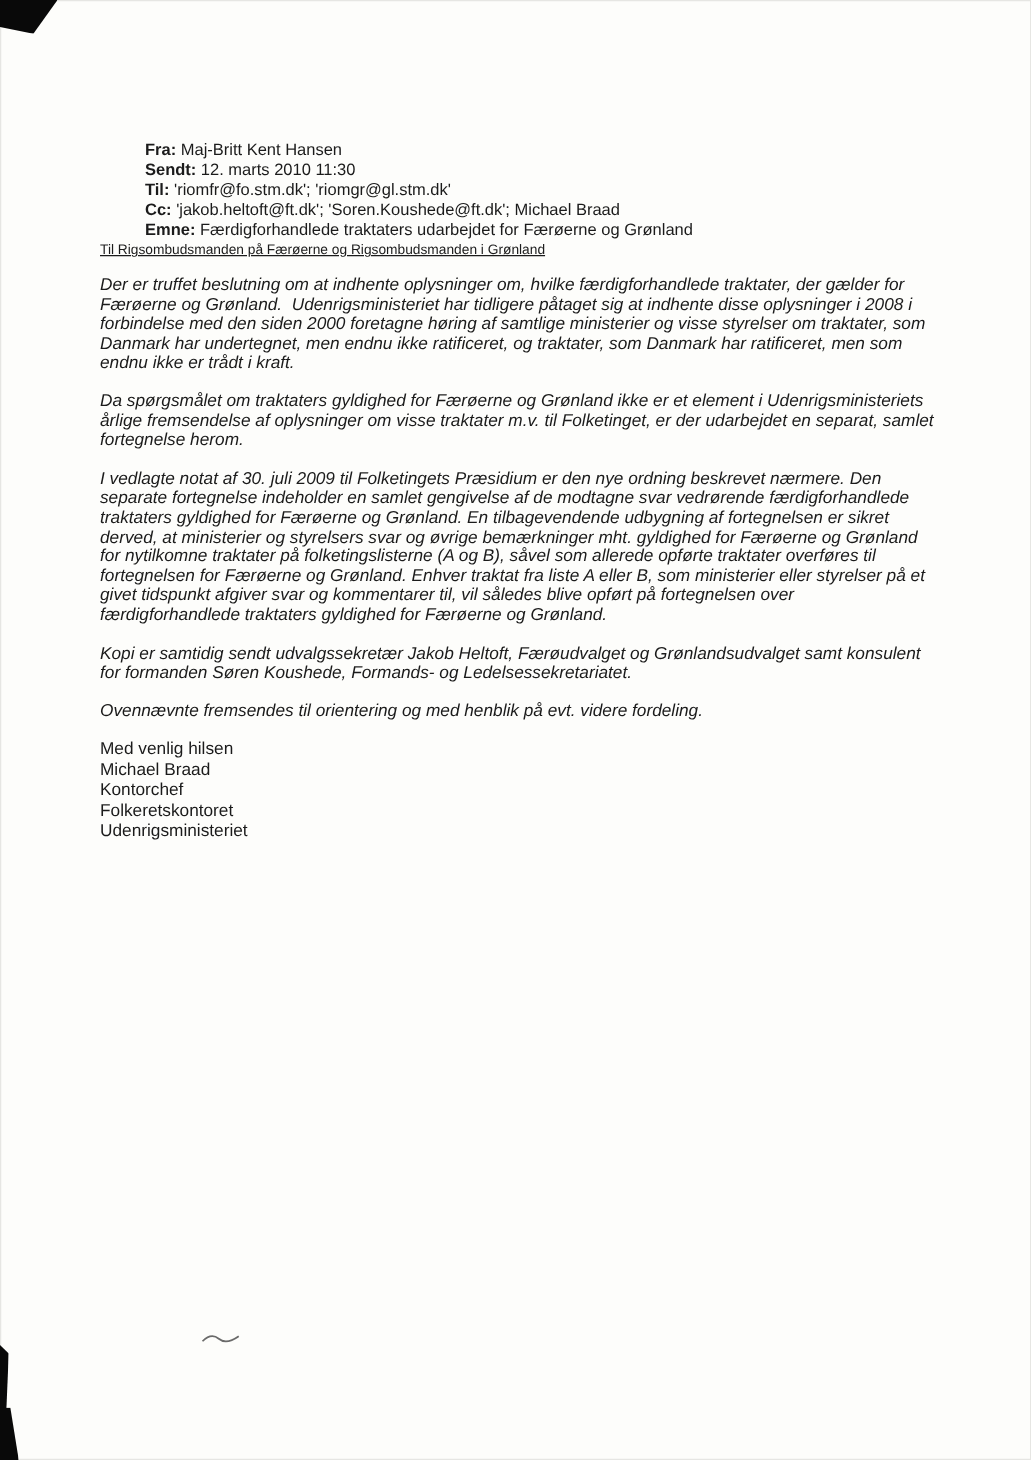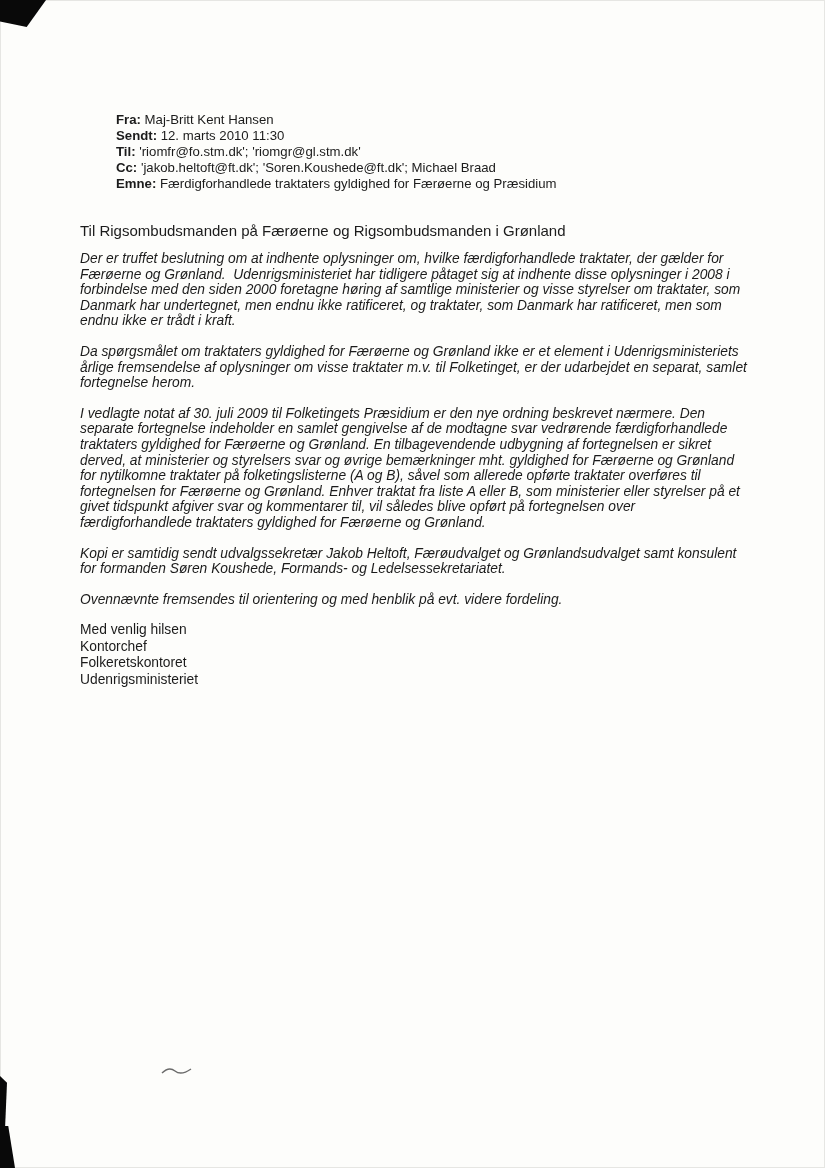--- a/index.html
+++ b/index.html
@@ -15,22 +15,22 @@
   }
   .content{
     position:absolute;
     left:80px;top:112px;
     width:670px;
   }
   .email-header{font-size:13.2px;line-height:16px;}
   .hrow{white-space:pre-wrap;padding-left:36px;}
   .hl{font-weight:bold;}
   .heading{
-    margin-top:31px;
-    font-size:15px;
+    font-size:11px;
+    text-decoration:underline;
     line-height:16px;
   }
   .body-text p{
     margin:0 0 15px 0;
     font-size:13.8px;
     line-height:15.6px;
     white-space:pre-wrap;
   }
   .body-text{margin-top:12px;font-style:italic;}
   .signature{font-size:13.8px;line-height:16.5px;margin-top:0;}
@@ -62,34 +62,35 @@
     <path d="M2 11 Q 9 4, 15 9 T 31 7" fill="none" stroke="#6a6a6a" stroke-width="1.4"></path>
   </svg>
 
   <div class="content">
 
     <div class="email-header">
       <div class="hrow"><span class="hl">Fra:</span><span> Maj-Britt Kent Hansen</span></div>
       <div class="hrow"><span class="hl">Sendt:</span><span> 12. marts 2010 11:30</span></div>
       <div class="hrow"><span class="hl">Til:</span><span> 'riomfr@fo.stm.dk'; 'riomgr@gl.stm.dk'</span></div>
       <div class="hrow"><span class="hl">Cc:</span><span> 'jakob.heltoft@ft.dk'; 'Soren.Koushede@ft.dk'; Michael Braad</span></div>
-      <div class="hrow"><span class="hl">Emne:</span><span> Færdigforhandlede traktaters gyldighed for Færøerne og Præsidium</span></div>
+      <div class="hrow"><span class="hl">Emne:</span><span> Færdigforhandlede traktaters udarbejdet for Færøerne og Grønland</span></div>
     </div>
 
     <div class="heading">Til Rigsombudsmanden på Færøerne og Rigsombudsmanden i Grønland</div>
 
     <div class="body-text">
       <p>Der er truffet beslutning om at indhente oplysninger om, hvilke færdigforhandlede traktater, der gælder for Færøerne og Grønland.  Udenrigsministeriet har tidligere påtaget sig at indhente disse oplysninger i 2008 i forbindelse med den siden 2000 foretagne høring af samtlige ministerier og visse styrelser om traktater, som Danmark har undertegnet, men endnu ikke ratificeret, og traktater, som Danmark har ratificeret, men som endnu ikke er trådt i kraft.</p>
       <p>Da spørgsmålet om traktaters gyldighed for Færøerne og Grønland ikke er et element i Udenrigsministeriets årlige fremsendelse af oplysninger om visse traktater m.v. til Folketinget, er der udarbejdet en separat, samlet fortegnelse herom.</p>
       <p>I vedlagte notat af 30. juli 2009 til Folketingets Præsidium er den nye ordning beskrevet nærmere. Den separate fortegnelse indeholder en samlet gengivelse af de modtagne svar vedrørende færdigforhandlede traktaters gyldighed for Færøerne og Grønland. En tilbagevendende udbygning af fortegnelsen er sikret derved, at ministerier og styrelsers svar og øvrige bemærkninger mht. gyldighed for Færøerne og Grønland for nytilkomne traktater på folketingslisterne (A og B), såvel som allerede opførte traktater overføres til fortegnelsen for Færøerne og Grønland. Enhver traktat fra liste A eller B, som ministerier eller styrelser på et givet tidspunkt afgiver svar og kommentarer til, vil således blive opført på fortegnelsen over færdigforhandlede traktaters gyldighed for Færøerne og Grønland.</p>
       <p>Kopi er samtidig sendt udvalgssekretær Jakob Heltoft, Færøudvalget og Grønlandsudvalget samt konsulent for formanden Søren Koushede, Formands- og Ledelsessekretariatet.</p>
       <p>Ovennævnte fremsendes til orientering og med henblik på evt. videre fordeling.</p>
     </div>
 
     <div class="signature">
       <div>Med venlig hilsen</div>
+      <div>Michael Braad</div>
       <div>Kontorchef</div>
       <div>Folkeretskontoret</div>
       <div>Udenrigsministeriet</div>
     </div>
 
   </div>
 </div>
 
 </body></html>

